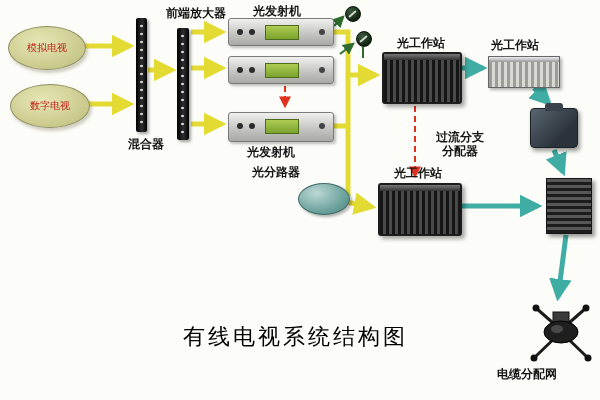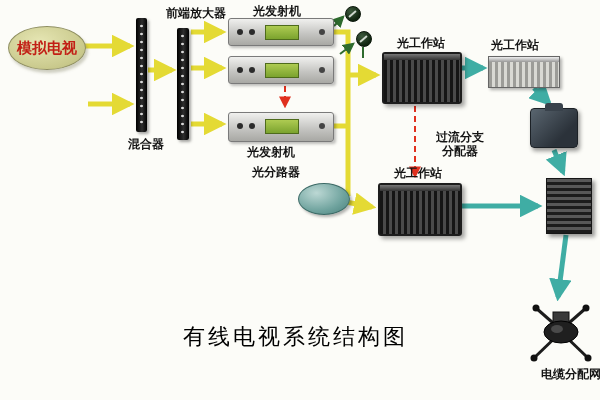--- a/index.html
+++ b/index.html
@@ -6,21 +6,21 @@
   body{font-family:"Liberation Sans","DejaVu Sans",sans-serif;}
   #stage{position:relative;width:600px;height:400px;background:#fcfcf8;overflow:hidden;}
 
   .lbl{position:absolute;font-weight:bold;font-size:12px;color:#141414;white-space:nowrap;line-height:1.15;}
   .lbl.center{text-align:center;}
 
   
   .cloud{position:absolute;background:radial-gradient(ellipse at 40% 35%, #e6e6b4, #c9c98c 70%, #b5b578);
          border:1px solid #8f8f62;border-radius:50%;display:flex;align-items:center;justify-content:center;
          box-shadow:2px 3px 3px rgba(120,120,90,.35);}
-  .cloud span{font-weight:bold;font-size:15px;color:#c22016;}
+  .cloud span{font-weight:normal;font-size:10px;color:#c22016;}
 
   
   .bar{position:absolute;background:linear-gradient(90deg,#000,#2e2e2e 55%,#000);border-radius:2px;
        box-shadow:2px 2px 3px rgba(0,0,0,.35);}
   .bar .dots{position:absolute;left:3px;top:4px;bottom:4px;width:5px;
        background-image:radial-gradient(circle,#d8d8d8 1px,transparent 1.6px);background-size:5px 8px;}
 
   
   .rack{position:absolute;width:104px;height:26px;border:1px solid #7a7a7a;border-radius:3px;
         background:linear-gradient(180deg,#f0f0ee,#c2c2bf 60%,#a8a8a4);box-shadow:2px 2px 3px rgba(0,0,0,.25);}
@@ -108,20 +108,23 @@
 
     <line x1="461" y1="68" x2="483" y2="68" class="t" marker-end="url(#at)"></line>
     <line x1="534" y1="88" x2="549" y2="103" class="t" marker-end="url(#at)"></line>
     <line x1="554" y1="150" x2="563" y2="172" class="t" marker-end="url(#at)"></line>
     <line x1="566" y1="235" x2="558" y2="297" class="t" marker-end="url(#at)"></line>
     <line x1="461" y1="206" x2="538" y2="206" class="t" marker-end="url(#at)"></line>
   </svg>
 
   <div class="cloud" style="left:8px;top:26px;width:76px;height:42px;">
     <span>模拟电视</span>
+  </div>
+  <div class="cloud" style="left:10px;top:84px;width:78px;height:42px;">
+    <span>数字电视</span>
   </div>
 
   <div class="bar" style="left:136px;top:18px;width:11px;height:114px;">
     <div class="dots"></div>
   </div>
   <div class="lbl" style="left:128px;top:138px;">混合器</div>
 
   <div class="bar" style="left:177px;top:28px;width:12px;height:112px;">
     <div class="dots"></div>
   </div>
@@ -187,17 +190,17 @@
       <line x1="60" y1="58" x2="33" y2="32" stroke="#1c1c1c" stroke-width="3"></line>
       <circle cx="8" cy="8" r="3.5" fill="#111"></circle>
       <circle cx="58" cy="8" r="3.5" fill="#111"></circle>
       <circle cx="6" cy="58" r="3.5" fill="#111"></circle>
       <circle cx="60" cy="58" r="3.5" fill="#111"></circle>
       <rect x="25" y="12" width="16" height="12" fill="#3a3a3a" stroke="#111"></rect>
       <ellipse cx="33" cy="32" rx="17" ry="11" fill="#1f1f1f" stroke="#000"></ellipse>
       <ellipse cx="29" cy="29" rx="6" ry="4" fill="#4a4a4a"></ellipse>
     </svg>
   </div>
-  <div class="lbl" style="left:497px;top:368px;margin-left:44px;">电缆分配网</div>
+  <div class="lbl" style="left:497px;top:368px;">电缆分配网</div>
 
   <div class="title">有线电视系统结构图</div>
 
 </div>
 
 </body></html>

